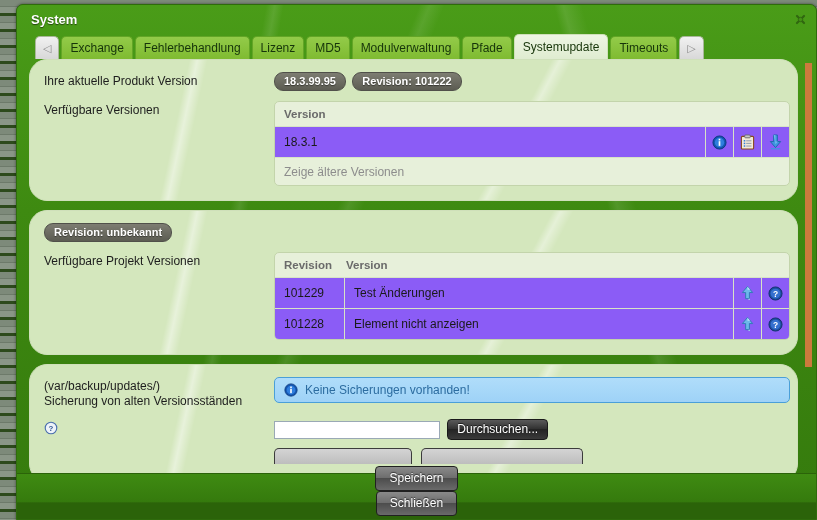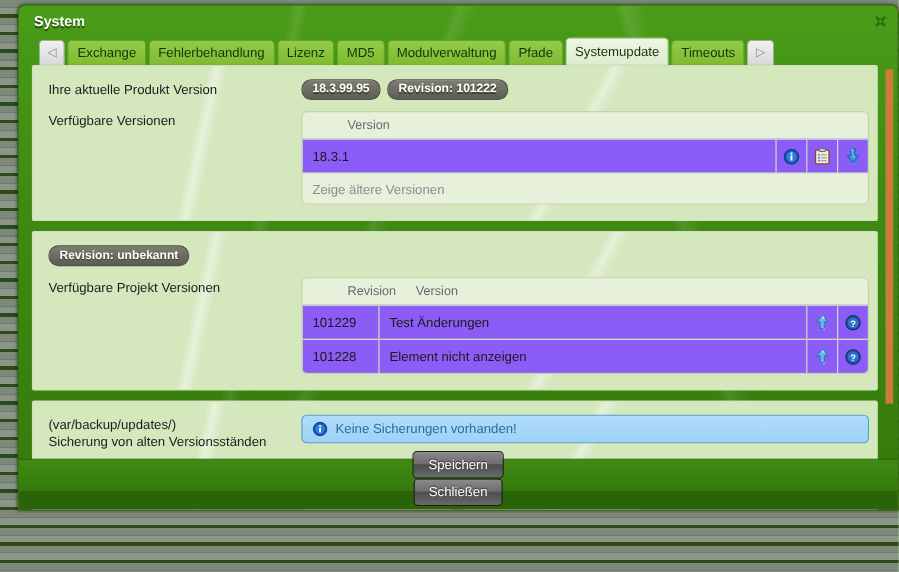--- a/index.html
+++ b/index.html
@@ -19,21 +19,21 @@
         #7d8a7a 0px, #7d8a7a 6px,
         #6d7a6a 6px, #6d7a6a 7px,
         #8a9687 7px, #8a9687 13px,
         #2d4a1c 13px, #2d4a1c 16px);
   }
 
   
   #dialog {
     position: absolute;
     left: 16px; top: 4px;
-    width: 801px; height: 460px;
+    width: 801px; height: 516px;
     background: #3f8c12;
     border: 1px solid #2f6b0c;
     border-top-left-radius: 7px;
     border-top-right-radius: 7px;
     overflow: hidden;
     box-shadow: 0 0 3px rgba(0,0,0,.5);
   }
   
   #dialog:before {
     content: "";
@@ -118,21 +118,21 @@
     overflow: hidden;
   }
   #scrollinner {
     position: absolute;
     left: 12px; top: 0; right: 18px; bottom: 0;
   }
 
   .panel {
     background: #d4e7bd;
     border: 1px solid #cfe0ba;
-    border-radius: 2px;
+    border-radius: 18px;
     padding: 12px 14px 14px 14px;
     margin-bottom: 9px;
     position: relative;
     overflow: hidden;
   }
   .panel:before {
     content: "";
     position: absolute; inset: 0;
     background:
       linear-gradient(102deg, transparent 20%, rgba(255,255,255,.45) 21%, transparent 22.3%),
@@ -175,24 +175,23 @@
   .tbl {
     background: #e7f0da;
     border: 1px solid #c3d4ab;
     border-radius: 5px;
     overflow: hidden;
     width: 516px;
   }
   .tbl .thead {
     display: flex;
     padding: 6px 9px;
-    font-weight: normal;
+    font-weight: bold;
     font-size: 11.5px;
     color: #6a6a6a;
-    margin-left: 32px;
   }
   .tbl .thead .c-rev { width: 62px; flex: 0 0 62px; }
   .tbl .trow {
     display: flex;
     align-items: stretch;
     background: #8b5cf6;
     border-top: 1px solid #d7e3c6;
     min-height: 30px;
   }
   .tbl .trow .cell {

